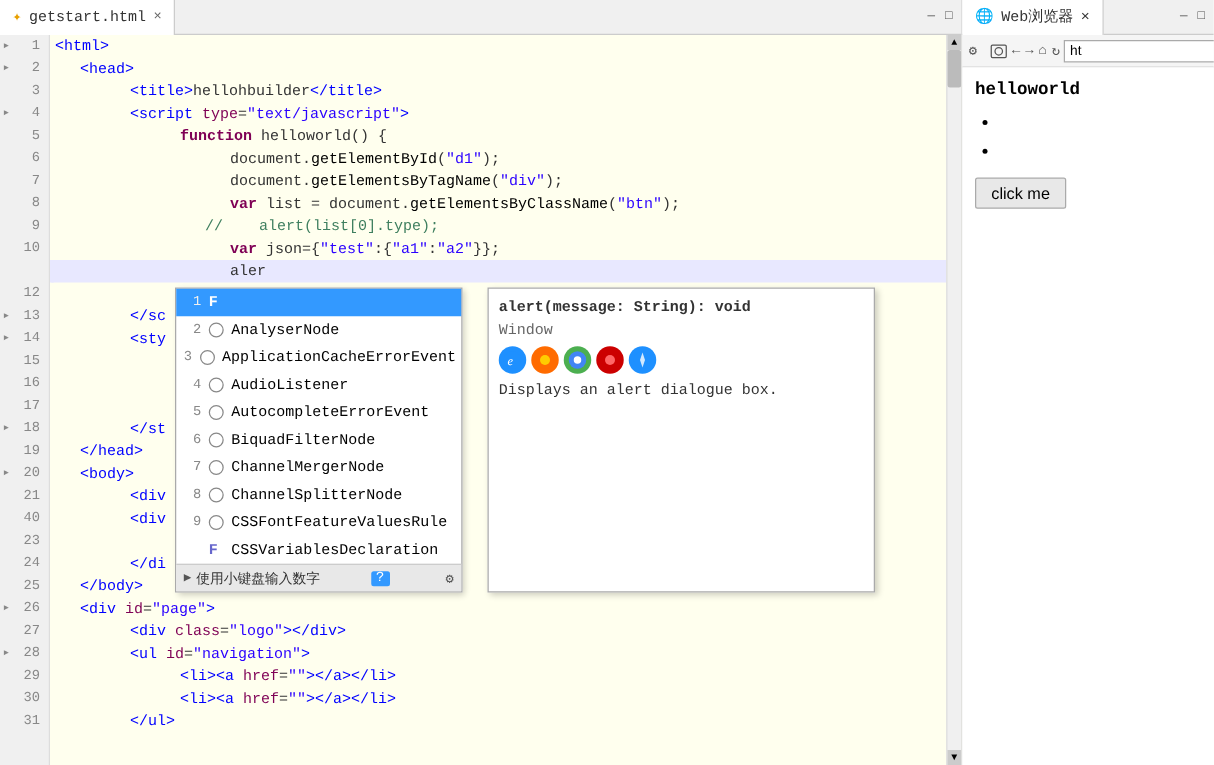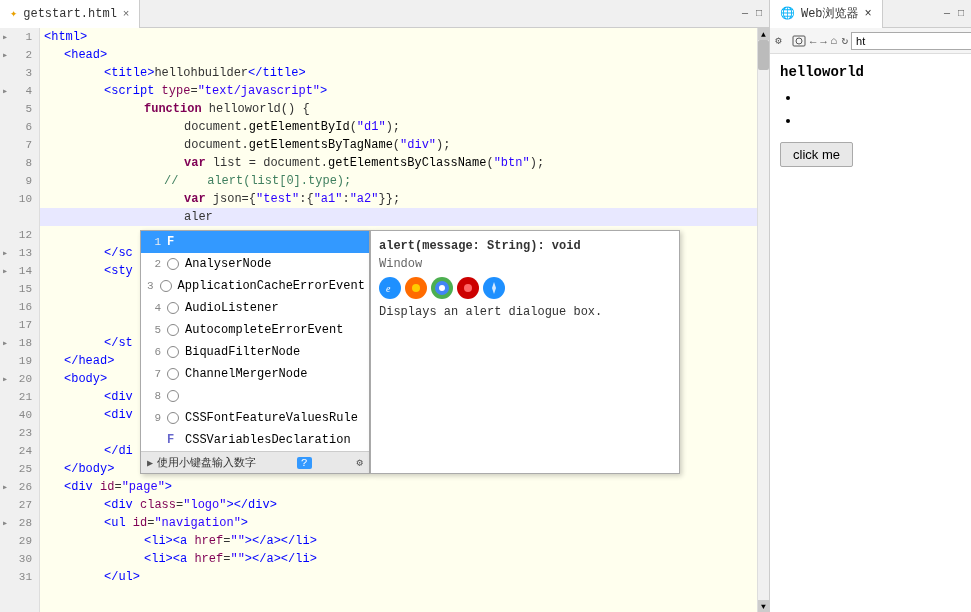--- a/index.html
+++ b/index.html
@@ -256,20 +256,21 @@
 
     
     .info-popup {
       width: 310px;
       background: #fff;
       border: 1px solid #aaa;
       padding: 8px;
       font-size: 12px;
       box-shadow: 2px 2px 5px rgba(0,0,0,0.2);
       position: relative;
+      margin-left: 20px;
     }
 
     .info-signature {
       font-weight: bold;
       color: #333;
       margin-bottom: 4px;
     }
 
     .info-context {
       color: #666;
@@ -630,20 +631,21 @@
           <span class="item-label">BiquadFilterNode</span>
         </div>
         <div class="autocomplete-item">
           <span class="item-num">7</span>
           <span class="item-icon-o"></span>
           <span class="item-label">ChannelMergerNode</span>
         </div>
         <div class="autocomplete-item">
           <span class="item-num">8</span>
           <span class="item-icon-o"></span>
+          <span class="item-label">ChannelSplitterNode</span>
         </div>
         <div class="autocomplete-item">
           <span class="item-num">9</span>
           <span class="item-icon-o"></span>
           <span class="item-label">CSSFontFeatureValuesRule</span>
         </div>
         <div class="autocomplete-item">
           <span class="item-num"></span>
           <span class="item-icon-f">F</span>
           <span class="item-label">CSSVariablesDeclaration</span>

